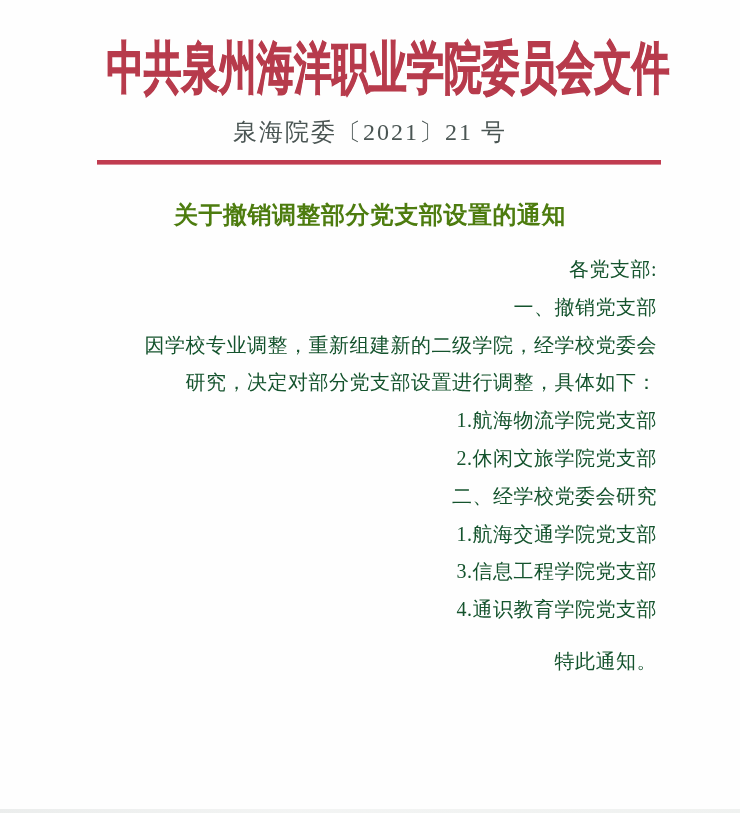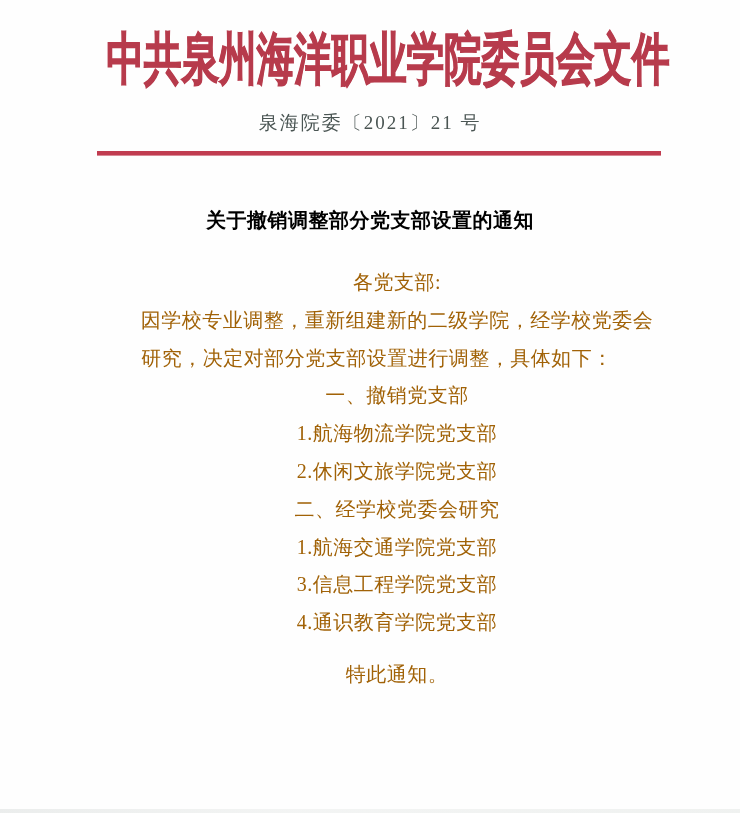--- a/index.html
+++ b/index.html
@@ -10,21 +10,21 @@
   .page {
     position: relative;
     width: 740px;
     height: 813px;
     background: #fefefe;
     overflow: hidden;
     font-family: "Liberation Serif", "DejaVu Serif", serif;
   }
   
   .letterhead {
-    margin-top: 29px;
+    margin-top: 38px;
     height: 60px;
     display: flex;
     justify-content: center;
     align-items: center;
     overflow: visible;
     padding-left: 35px;
   }
   .letterhead .org-title {
     font-size: 56px;
     line-height: 1;
@@ -33,53 +33,53 @@
     white-space: nowrap;
     transform: scaleX(0.67);
     transform-origin: center;
     letter-spacing: 0px;
     -webkit-text-stroke: 1.2px #b73b4c;
   }
   
   .doc-number {
     margin-top: 24px;
     text-align: center;
-    font-size: 19px;
+    font-size: 24px;
     line-height: 20px;
     color: #4a5553;
     letter-spacing: 2px;
   }
   
   .red-rule {
     margin: 18px auto 0 97px;
     width: 564px;
     height: 4px;
     background: #c13c50;
     border-bottom: 1px solid #d98a96;
   }
   
   .notice-title {
-    margin-top: 48px;
+    margin-top: 34px;
     text-align: center;
-    font-size: 20px;
+    font-size: 24px;
     line-height: 32px;
     font-weight: bold;
-    color: #000000;
+    color: #4d7c0f;
     letter-spacing: 0.5px;
   }
   
   .doc-body {
     margin-left: 97px;
     width: 560px;
-    margin-top: 28px;
+    margin-top: 20px;
     font-size: 20px;
     line-height: 37.8px;
     letter-spacing: 0.5px;
-    color: #a16207;
-    text-align: center;
+    color: #14532d;
+    text-align: right;
   }
   .doc-body p {
     margin: 0;
     text-indent: 2em;
   }
   .doc-body .closing {
     margin-top: 14px;
   }
   
   .scan-edge {
@@ -102,22 +102,22 @@
   </div>
 
   <div class="doc-number">泉海院委〔2021〕21 号</div>
 
   <div class="red-rule"></div>
 
   <div class="notice-title">关于撤销调整部分党支部设置的通知</div>
 
   <div class="doc-body">
     <p>各党支部:</p>
+    <p>一、撤销党支部</p>
     <p>因学校专业调整，重新组建新的二级学院，经学校党委会研究，决定对部分党支部设置进行调整，具体如下：</p>
-    <p>一、撤销党支部</p>
     <p class="list-item">1.航海物流学院党支部</p>
     <p class="list-item">2.休闲文旅学院党支部</p>
     <p>二、经学校党委会研究</p>
     <p class="list-item">1.航海交通学院党支部</p>
     <p class="list-item">3.信息工程学院党支部</p>
     <p class="list-item">4.通识教育学院党支部</p>
     <p class="closing">特此通知。</p>
   </div>
 
   <div class="scan-edge"></div>

